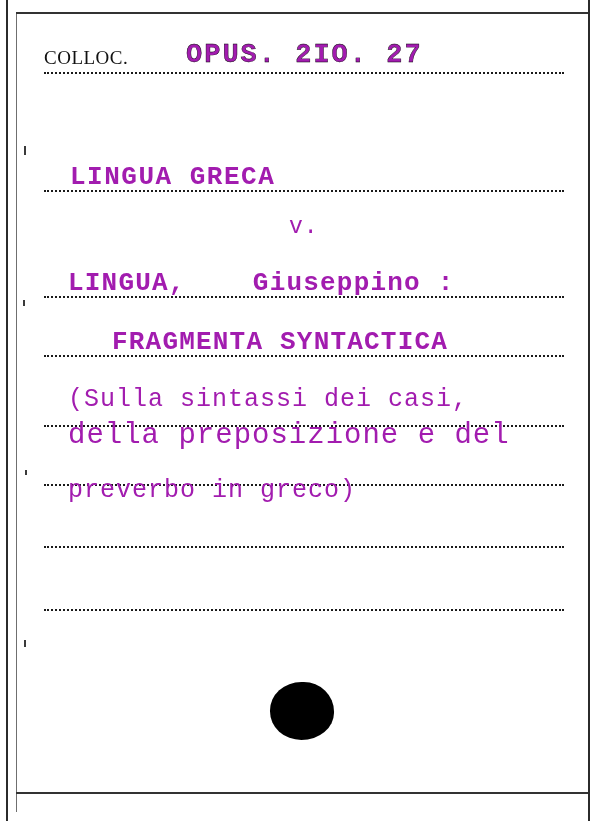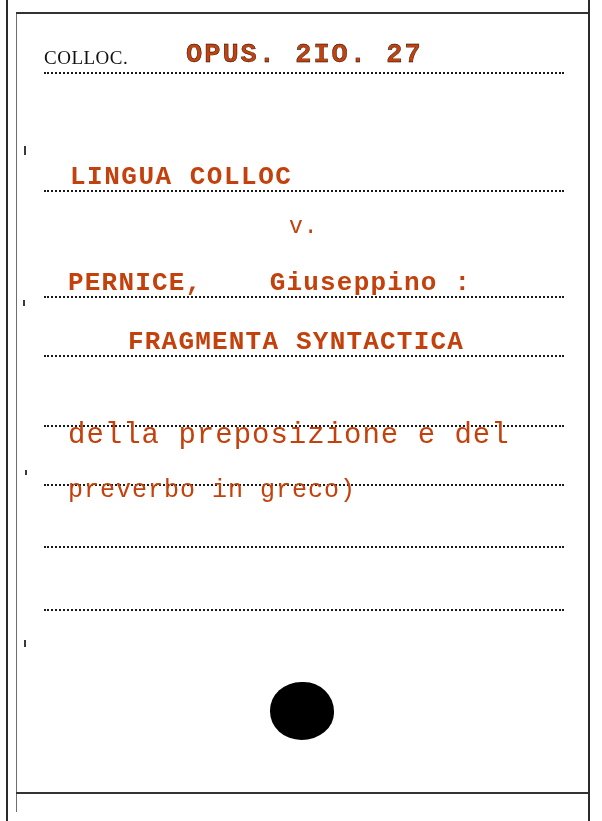--- a/index.html
+++ b/index.html
@@ -60,21 +60,21 @@
     left: 44px;
     top: 47px;
     font-family: "Liberation Serif", serif;
     font-size: 19px;
     letter-spacing: 0.5px;
     color: #111;
     font-variant: small-caps;
   }
   .typed {
     position: absolute;
-    color: #c2410c;
+    color: #a21caf;
     font-family: "Liberation Mono", monospace;
     white-space: pre;
   }
   .call-number {
     left: 186px;
     top: 40px;
     font-size: 27px;
     letter-spacing: 2px;
     font-weight: 700;
     -webkit-text-stroke: 0.4px #000;
@@ -93,21 +93,21 @@
     letter-spacing: 1px;
   }
   .author-line {
     left: 68px;
     top: 268px;
     font-size: 26px;
     letter-spacing: 1.2px;
     font-weight: 700;
   }
   .title-line {
-    left: 128px;
+    left: 112px;
     top: 327px;
     font-size: 26px;
     letter-spacing: 1.2px;
     font-weight: 700;
   }
   .subtitle-1 {
     left: 68px;
     top: 385px;
     font-size: 25px;
     letter-spacing: 1px;
@@ -156,24 +156,25 @@
     <div class="rule" style="left:44px; top:296px; width:520px;"></div>
     <div class="rule" style="left:44px; top:355px; width:520px;"></div>
     <div class="rule" style="left:44px; top:425px; width:520px;"></div>
     <div class="rule" style="left:44px; top:484px; width:520px;"></div>
     <div class="rule" style="left:44px; top:546px; width:520px;"></div>
     <div class="rule" style="left:44px; top:609px; width:520px;"></div>
 
     <div class="colloc-label">COLLOC.</div>
 
     <div class="typed call-number">OPUS. 2IO. 27</div>
-    <div class="typed subject-line">LINGUA COLLOC</div>
+    <div class="typed subject-line">LINGUA GRECA</div>
     <div class="typed see-ref">v.</div>
-    <div class="typed author-line">PERNICE,    Giuseppino :</div>
+    <div class="typed author-line">LINGUA,    Giuseppino :</div>
     <div class="typed title-line">FRAGMENTA SYNTACTICA</div>
+    <div class="typed subtitle-1">(Sulla sintassi dei casi,</div>
     <div class="typed subtitle-2">della preposizione e del</div>
     <div class="typed subtitle-3">preverbo in greco)</div>
 
     <div class="ink-blot"></div>
 
     <div class="speckle" style="left:24px; top:146px; width:2px; height:9px;"></div>
     <div class="speckle" style="left:23px; top:300px; width:2px; height:6px;"></div>
     <div class="speckle" style="left:25px; top:470px; width:2px; height:5px;"></div>
     <div class="speckle" style="left:24px; top:640px; width:2px; height:7px;"></div>
   </div>

